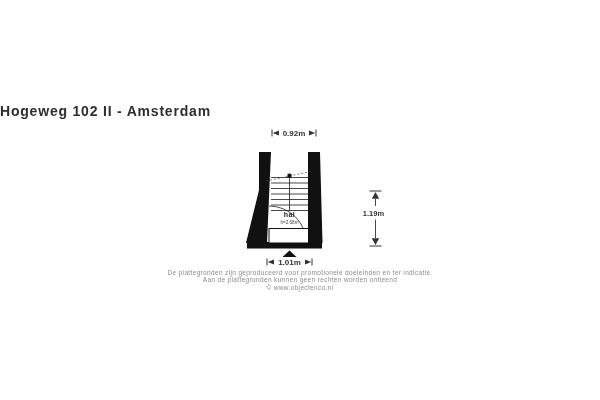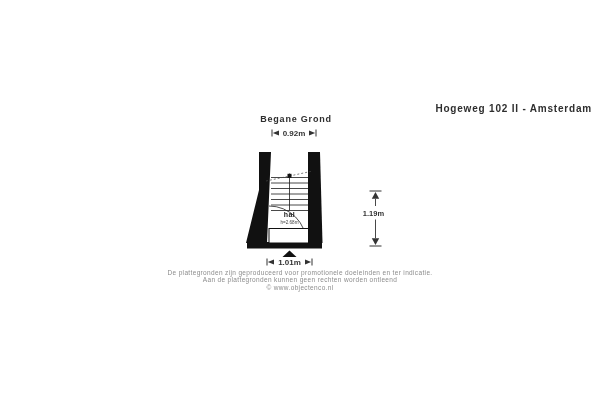--- a/index.html
+++ b/index.html
@@ -3,22 +3,22 @@
 <meta charset="utf-8">
 <style>
   html,body{margin:0;padding:0;}
   body{
     width:600px;height:400px;background:#ffffff;overflow:hidden;
     font-family:"Liberation Sans","DejaVu Sans",sans-serif;
     position:relative;
   }
   .page{position:absolute;left:0;top:0;width:600px;height:400px;background:#fff;}
   .title{
-    position:absolute;top:103px;left:0;width:592px;text-align:right;
-    font-size:10px;font-weight:bold;color:#2e2e2e;letter-spacing:0.8px;
+    position:absolute;top:103px;left:0;width:592px;text-align:left;
+    font-size:14px;font-weight:bold;color:#2e2e2e;letter-spacing:0.8px;
   }
   .subtitle{
     position:absolute;top:114px;left:0;width:592px;text-align:center;
     font-size:9px;font-weight:bold;color:#2e2e2e;letter-spacing:0.8px;
   }
   .plan-svg{position:absolute;left:228px;top:124px;width:175px;height:146px;}
   .footer{
     position:absolute;left:0;width:600px;text-align:center;
     color:#8c8c8c;font-size:6.5px;letter-spacing:0.35px;line-height:7.5px;
   }
@@ -32,21 +32,20 @@
   .room-h{font-size:4.6px;fill:#444;}
   .wall{fill:#111;stroke:none;}
   .thin{stroke:#1a1a1a;stroke-width:0.8;fill:none;}
 </style>
 </head>
 <body>
 
 <div class="page">
 
   <div class="title">Hogeweg 102 II - Amsterdam</div>
-  <div class="subtitle">Begane Grond</div>
 
   <svg class="plan-svg" viewBox="228 124 175 146" xmlns="http://www.w3.org/2000/svg">
 
     <g>
       <line x1="272" y1="129.5" x2="272" y2="136.5" stroke="#333" stroke-width="1"></line>
       <polygon points="272.8,133 279,130.6 279,135.4" fill="#333"></polygon>
       <text x="294" y="136" text-anchor="middle" class="dim-text">0.92m</text>
       <polygon points="315.2,133 309,130.6 309,135.4" fill="#333"></polygon>
       <line x1="316" y1="129.5" x2="316" y2="136.5" stroke="#333" stroke-width="1"></line>
     </g>

